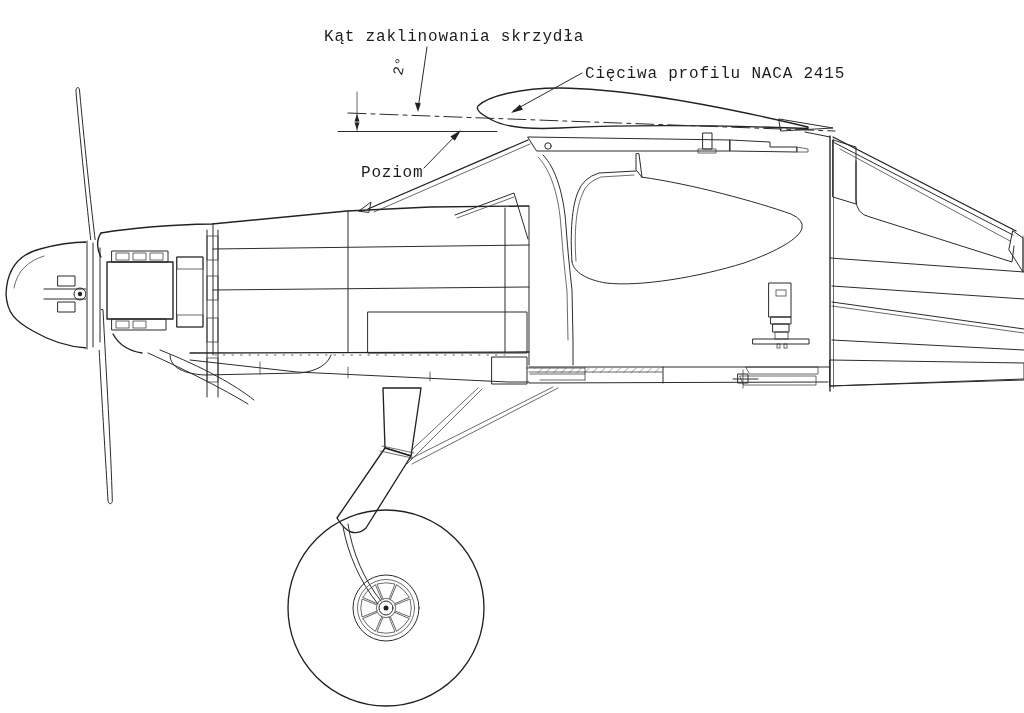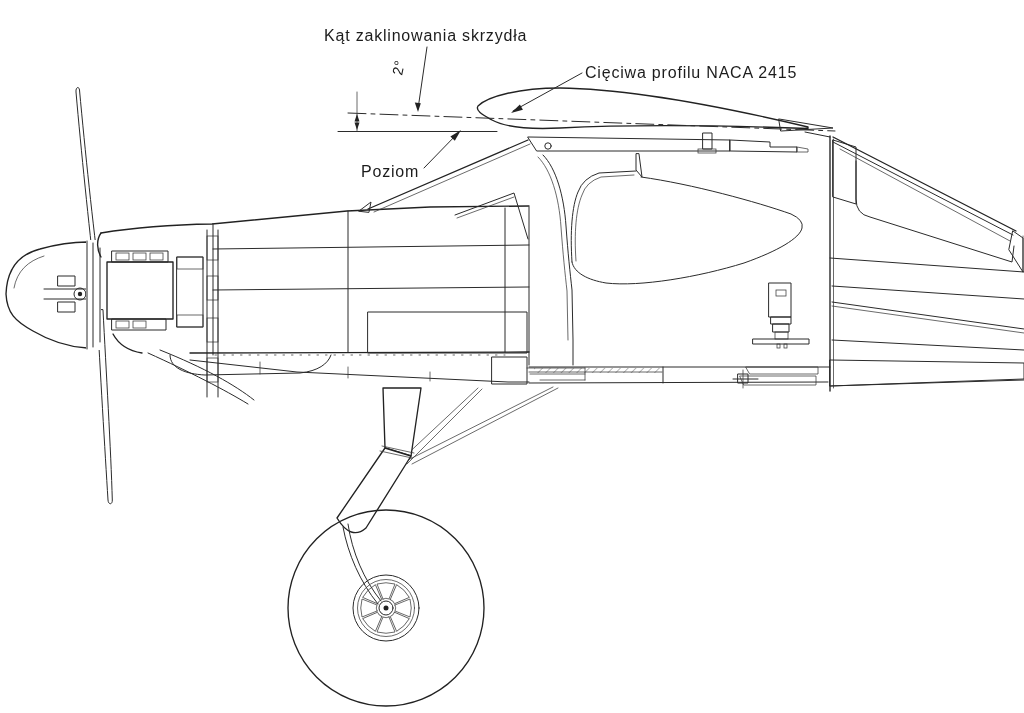--- a/index.html
+++ b/index.html
@@ -1,17 +1,17 @@
 <!DOCTYPE html>
 <html><head>
 <meta charset="utf-8">
 <style>
   html,body{margin:0;padding:0;background:#ffffff;}
   .stage{position:relative;width:1024px;height:713px;background:#ffffff;overflow:hidden;
-         font-family:Liberation Sans, sans-serif;}
+         font-family:Liberation Mono, monospace;}
   svg{position:absolute;left:0;top:0;}
   .s{stroke:#2b2b2b;fill:none;stroke-width:1;stroke-linecap:round;stroke-linejoin:round;}
   .s2{stroke:#222;fill:none;stroke-width:1.35;stroke-linecap:round;stroke-linejoin:round;}
   .thin{stroke:#3a3a3a;fill:none;stroke-width:0.75;stroke-linecap:round;}
   .wf{fill:#ffffff;}
   .arr{fill:#222;stroke:none;}
   .lbl{fill:#1c1c1c;font-size:16px;letter-spacing:0.8px;}
   .lbl-sm{fill:#1c1c1c;font-size:14.5px;letter-spacing:0.5px;}
 </style>
 </head>

